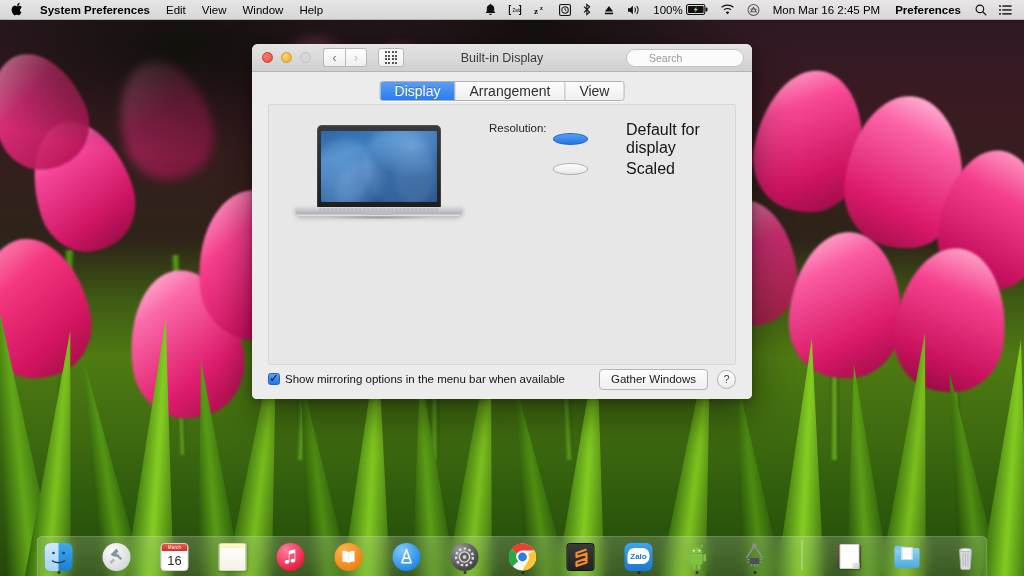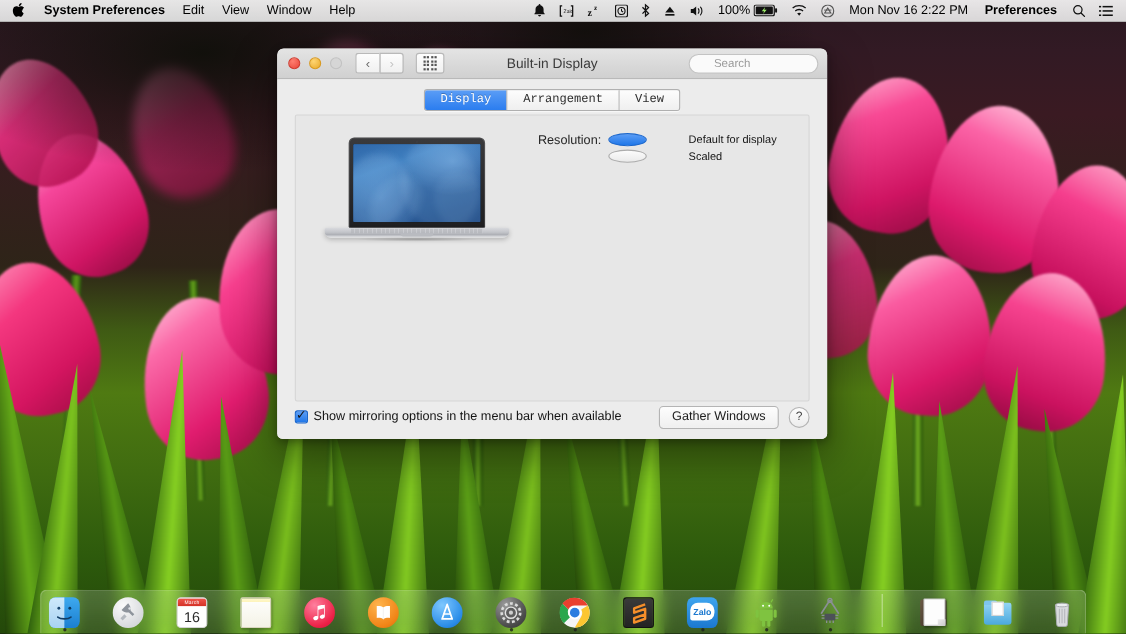--- a/index.html
+++ b/index.html
@@ -124,24 +124,23 @@
   #content { position:relative; height:327px; background:#ececec; }
   #tabs {
     position:absolute; left:50%; top:9px; transform:translateX(-50%);
     display:flex; height:20px;
     border-radius:3px; overflow:hidden;
     border:1px solid #b0b0b0;
     box-shadow:0 1px 0 rgba(255,255,255,.6);
   }
   .tab {
     padding:0 14px; display:flex; align-items:center;
-    font-size:11px; color:#2e2e2e;
+    font-size:14px; color:#2e2e2e;
     background:linear-gradient(to bottom,#fdfdfd,#efefef);
     border-right:1px solid #b0b0b0;
-    font-family:Liberation Mono, monospace;
   }
   .tab:last-child { border-right:none; }
   .tab.active {
     background:linear-gradient(to bottom,#5b9df6,#2b7def);
     color:#fff; text-shadow:0 -1px 0 rgba(0,0,0,.25);
   }
 
   #panel {
     position:absolute; left:16px; right:16px; top:32px; bottom:34px;
     background:#e7e7e7;
@@ -210,21 +209,21 @@
     width:12px; height:12px; border-radius:50%;
     background:linear-gradient(to bottom,#fcfcfc,#eaeaea);
     border:1px solid #acacac; flex:none;
     display:flex; align-items:center; justify-content:center;
   }
   .radio.on {
     background:linear-gradient(to bottom,#5b9df6,#2077e8);
     border:1px solid #1a66cc;
   }
   .radio.on i { width:4px; height:4px; border-radius:50%; background:#fff; display:block; }
-  .radio-line span { font-size:10px; color:#141414;padding-left:33px; }
+  .radio-line span { font-size:16px; color:#141414;padding-left:33px; }
 
   .slider-row { margin-top:17px; }
   .slider {
     position:relative; height:16px; width:186px; margin-top:1px;
   }
   .strack {
     position:absolute; left:0; top:7px; width:100%; height:3px;
     background:#c9c9c9; border-radius:2px;
   }
   .sfill {
@@ -435,21 +434,21 @@
         </svg>
     </div>
 
     <div class="mb-stat">
       <svg width="13" height="12" viewBox="0 0 14 13">
           <circle cx="7" cy="6.5" r="5.9" fill="none" stroke="#555" stroke-width="1.1"></circle>
           <path d="M4 8.5L7 3.6l3 4.9z" fill="none" stroke="#555" stroke-width="1.1"></path>
           <path d="M3.4 5.6h7.2" stroke="#555" stroke-width=".9"></path>
         </svg>
     </div>
-    <div class="mb-clock">Mon Nov 16  2:22 PM</div>
+    <div class="mb-clock">Mon Mar 16  2:45 PM</div>
     <div class="mb-user">Preferences</div>
     <div class="mb-stat">
       <svg width="12" height="12" viewBox="0 0 13 13">
           <circle cx="5.3" cy="5.3" r="4.1" fill="none" stroke="#111" stroke-width="1.2"></circle>
           <path d="M8.4 8.4l3.4 3.4" stroke="#111" stroke-width="1.3" stroke-linecap="round"></path>
         </svg>
     </div>
     <div class="mb-stat">
       <svg width="13" height="12" viewBox="0 0 14 12">
           <g fill="#111">

